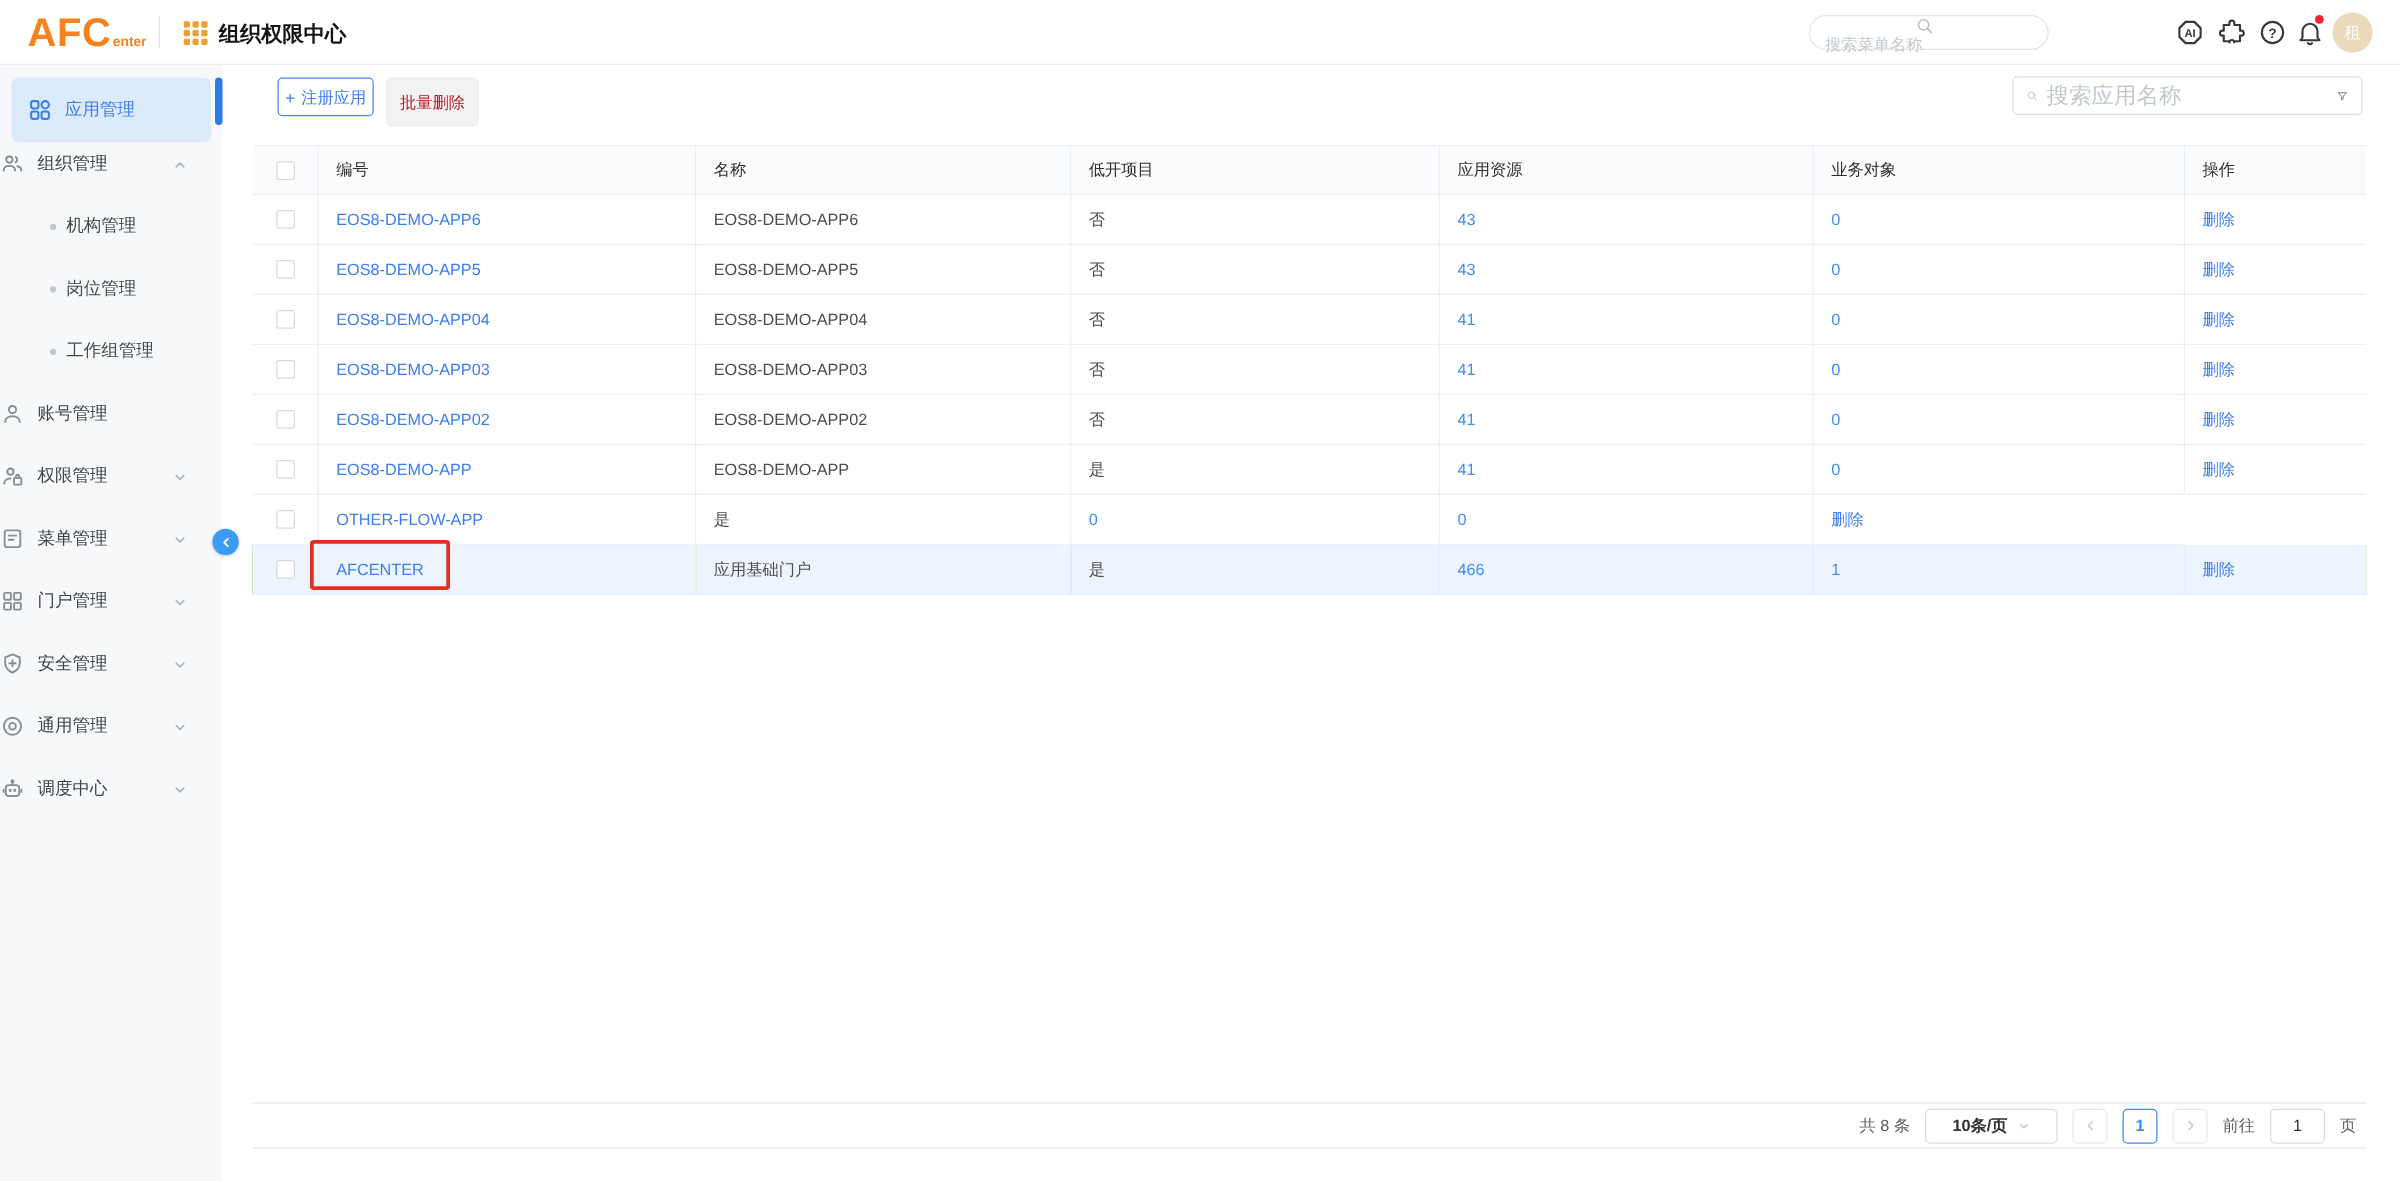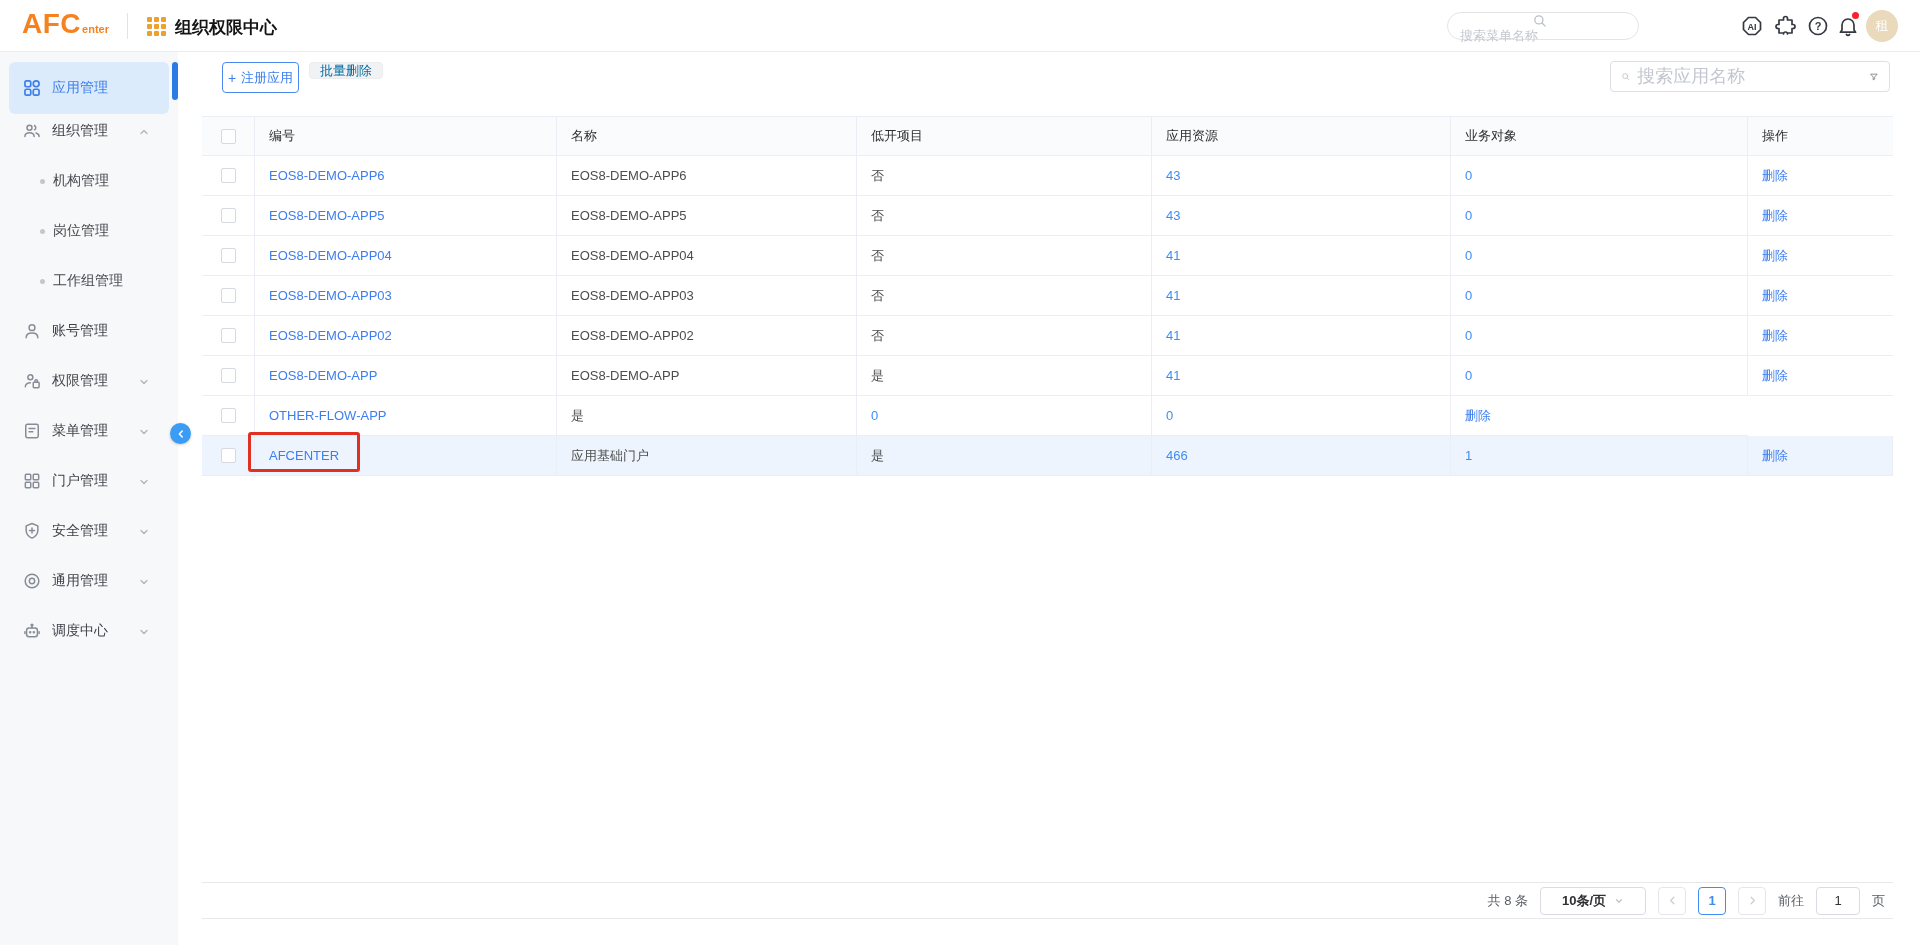--- a/index.html
+++ b/index.html
@@ -2,21 +2,21 @@
 <html><head>
 <meta charset="utf-8">
 <style>
   * { margin:0; padding:0; box-sizing:border-box; }
   html,body { width:1920px; height:945px; font-family:"Liberation Sans","DejaVu Sans",sans-serif; background:#fff; overflow:hidden; color:#333; }
   .stage { position:relative; width:1920px; height:945px; }
 
   
   .header { position:absolute; left:0; top:0; width:1920px; height:52px; background:#fff; border-bottom:1px solid #ececec; z-index:20; }
   .logo { position:absolute; left:22px; top:8px; display:flex; align-items:baseline; }
-  .logo-main { font-size:28px; font-weight:800; color:#f5821f; letter-spacing:0.5px;text-align:right; }
+  .logo-main { font-size:32px; font-weight:800; color:#f5821f; letter-spacing:0.5px;text-align:right; }
   .logo-sub { font-size:11px; font-weight:700; color:#f5821f; margin-left:1px; }
   .logo-divider { position:absolute; left:127px; top:13px; width:1px; height:26px; background:#e3e3e3; }
   .title-grid { position:absolute; left:147px; top:17px; width:19px; height:19px; display:grid; grid-template-columns:repeat(3,1fr); gap:2px; }
   .title-grid span { background:#efa02c; border-radius:1px; }
   .app-title { position:absolute; left:175px; top:16px; font-size:17px; font-weight:700; color:#141414; }
   .header-search { position:absolute; left:1447px; top:12px; width:192px; height:28px; border:1px solid #e2e4e8; border-radius:15px; display:flex; align-items:center; padding:0 12px; background:#fff;flex-direction:column; }
   .header-search svg { flex:0 0 auto; margin-right:7px; }
   .header-search input { border:none; outline:none; width:100%; font-size:13px; color:#555; background:transparent; font-family:inherit; }
   .header-search input::placeholder { color:#c3c8cf; }
   .hicon { position:absolute; top:14px; width:24px; height:24px; color:#35393f; cursor:pointer; }
@@ -24,38 +24,38 @@
   .icon-ai { left:1740px; } .icon-plugin { left:1774px; } .icon-help { left:1806px; } .icon-bell { left:1836px; }
   .bell-dot { position:absolute; right:1px; top:-2px; width:7px; height:7px; border-radius:50%; background:#f5232e; }
   .avatar { position:absolute; left:1866px; top:10px; width:32px; height:32px; border-radius:50%; background:#ead9ba; color:#fff; font-size:13px; display:flex; align-items:center; justify-content:center; cursor:pointer; }
 
   
   .sidebar { position:absolute; left:0; top:52px; width:178px; height:893px; background:#f7f8fa; z-index:10; }
   .active-item { position:absolute; left:9px; top:10px; width:160px; height:52px; background:#dcebfb; border-radius:6px; display:flex; align-items:center; padding-left:13px; color:#3d7ee8; cursor:pointer; }
   .active-item .micon { color:#3d7ee8; }
   .active-bar { position:absolute; right:0; top:10px; width:6px; height:38px; background:#2b7be4; border-radius:3px; }
   .menu-list { position:absolute; left:0; top:54px; width:178px; }
-  .srow { height:50px; display:flex; align-items:center; padding-left:22px; color:#3f434a; font-size:14px; cursor:pointer; }
+  .srow { height:50px; display:flex; align-items:center; color:#3f434a; font-size:14px; cursor:pointer; }
   .micon { width:20px; height:20px; margin-right:10px; color:#878d96; flex:0 0 auto; }
   .micon svg { width:20px; height:20px; }
   .slabel { font-size:14px; }
   .active-item .slabel { font-size:14px; }
   .chev { margin-left:auto; margin-right:28px; width:12px; height:12px; color:#aeb3ba; }
   .chev svg { width:12px; height:12px; }
   .ssub { height:50px; display:flex; align-items:center; padding-left:40px; color:#45494f; font-size:14px; cursor:pointer; }
   .dot { width:5px; height:5px; border-radius:50%; background:#c3c7cd; margin-right:8px; }
   .collapse-btn { position:absolute; left:170px; top:371px; width:21px; height:21px; border-radius:50%; background:#3b9cf5; color:#fff; display:flex; align-items:center; justify-content:center; cursor:pointer; z-index:15; box-shadow:0 1px 3px rgba(0,0,0,.2); }
   .collapse-btn svg { width:10px; height:10px; }
 
   
   .main { position:absolute; left:178px; top:52px; width:1742px; height:893px; background:#fff; }
   .btn { font-size:13px; border-radius:4px; display:inline-flex; align-items:center; justify-content:center; cursor:pointer; font-family:inherit; }
   .btn-register { position:absolute; left:44px; top:10px; width:77px; height:31px; background:#fff; border:1px solid #4a87ef; color:#3c7ef0; }
   .btn-register .plus { margin-right:5px; font-size:14px; }
-  .btn-batch { position:absolute; left:131px; top:10px; width:74px; height:17px; background:#f1f2f4; border:1px solid #ebecee; color:#0369a1; cursor:not-allowed; }
+  .btn-batch { position:absolute; left:131px; top:10px; width:74px; height:39px; background:#f1f2f4; border:1px solid #ebecee; color:#b91c1c; cursor:not-allowed; }
   .toolbar-search { position:absolute; left:1432px; top:9px; width:280px; height:31px; border:1px solid #dcdfe6; border-radius:4px; display:flex; align-items:center; padding:0 10px; }
   .toolbar-search input { border:none; outline:none; flex:1; font-size:18px; color:#555; margin-left:7px; font-family:inherit; }
   .toolbar-search input::placeholder { color:#c2c7cf; }
   .funnel { color:#6a6f76; cursor:pointer; }
 
   
   .table { position:absolute; left:24px; top:64px; width:1691px; font-size:13px; }
   .trow { display:grid; grid-template-columns:53px 302px 300px 295px 299px 297px 145px; height:40px; }
   .cell { display:flex; align-items:center; padding-left:14px; border-bottom:1px solid #ebeef5; border-right:1px solid #ebeef5; color:#4d4d4d; overflow:hidden; white-space:nowrap; }
   .cell:last-child { border-right:none; }

